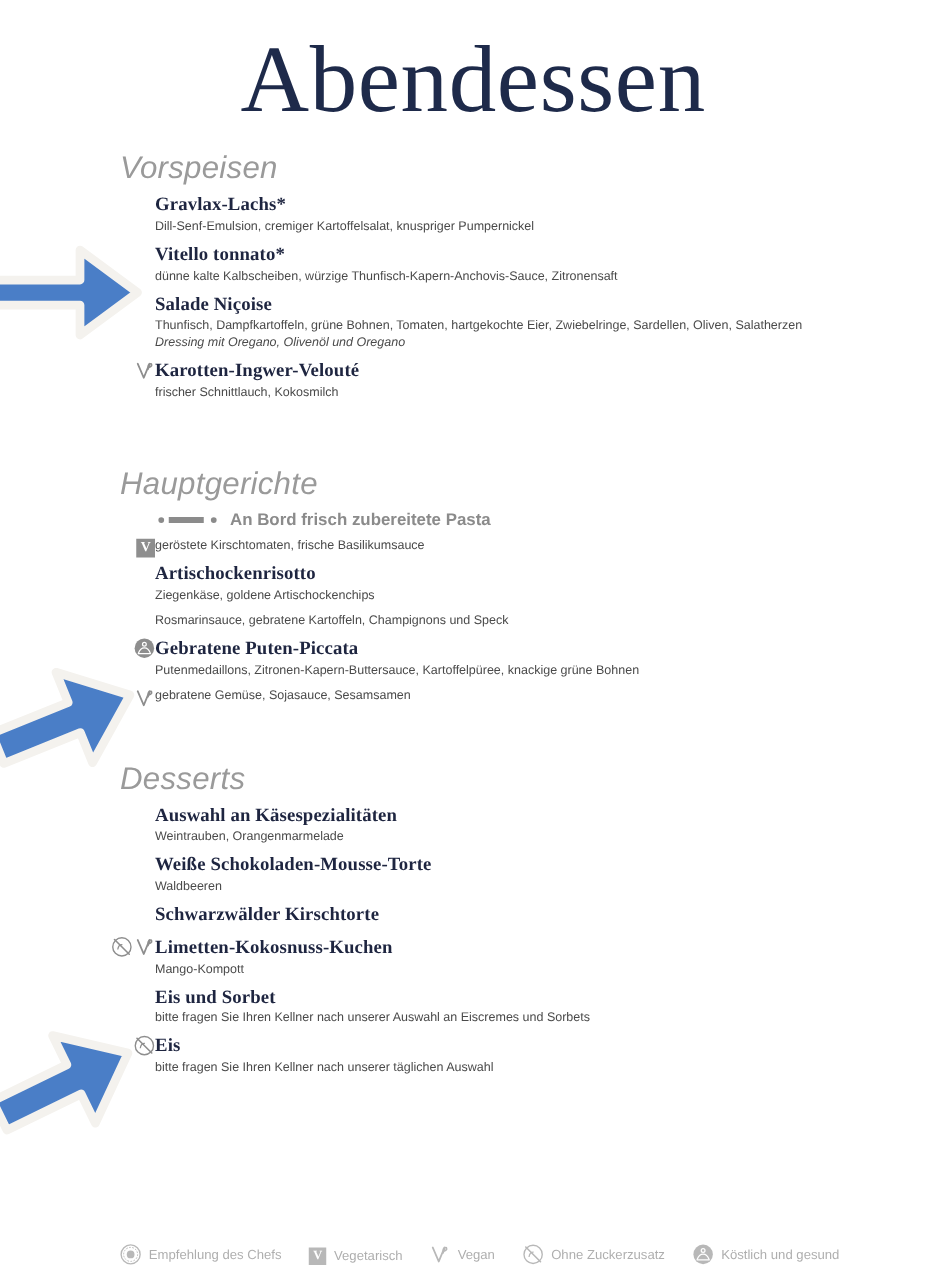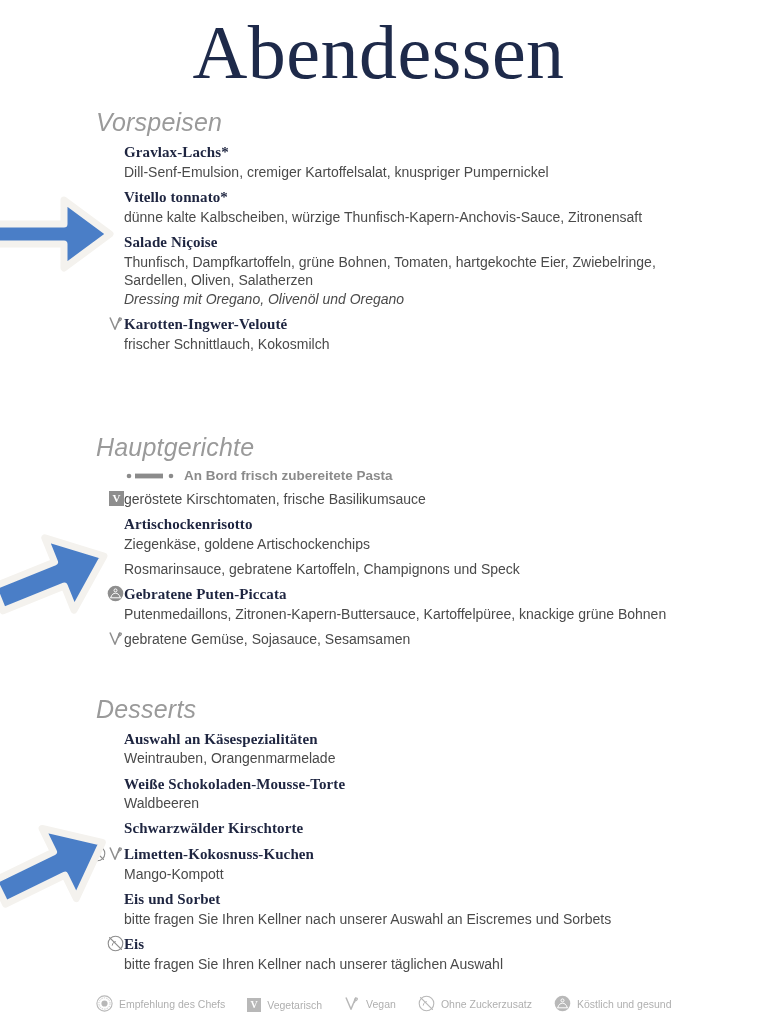--- a/index.html
+++ b/index.html
@@ -19,21 +19,21 @@
   
   .menu-title {
     text-align: center;
     font-family: "Liberation Serif", serif;
     font-size: 76px;
     line-height: 1;
     font-weight: 400;
     color: #1e2a4a;
     letter-spacing: 0.5px;
     padding-top: 14px;
-    margin: 0;
+    margin: 12px;
   }
 
   
   .menu-body {
     position: relative;
     padding-left: 96px;
     padding-right: 40px;
     margin-top: 18px;
   }
   .section { margin-bottom: 0; }
@@ -78,21 +78,21 @@
   }
   .dish-name {
     font-family: "Liberation Serif", serif;
     font-weight: bold;
     font-size: 15px;
     color: #1e2540;
     line-height: 1.25;
     letter-spacing: 0.1px;
   }
   .dish-desc {
-    font-size: 14px;
+    font-size: 10px;
     color: #4a4a4a;
     line-height: 1.3;
     margin-top: 1px;
     max-width: 600px;
   }
   .dish-desc.italic { font-style: italic; }
 
   
   .ic { display: inline-block; vertical-align: middle; }
 
@@ -143,21 +143,21 @@
   }
   .arrow svg { display: block; }
 </style>
 </head>
 <body>
 
 <h1 class="menu-title">Abendessen</h1>
 
 <div class="menu-body">
   <div id="sections-root">
-      <div class="section" style="margin-bottom: 80px;">
+      <div class="section" style="margin-bottom: 52px;">
         <div class="section-heading">Vorspeisen</div>
         <div class="section-items">
           <div class="dish">
             <span class="dish-icons"></span>
             <div class="dish-name">Gravlax-Lachs*</div>
             <div class="dish-desc">Dill-Senf-Emulsion, cremiger Kartoffelsalat, knuspriger Pumpernickel</div>
           </div>
           <div class="dish">
             <span class="dish-icons"></span>
             <div class="dish-name">Vitello tonnato*</div>

